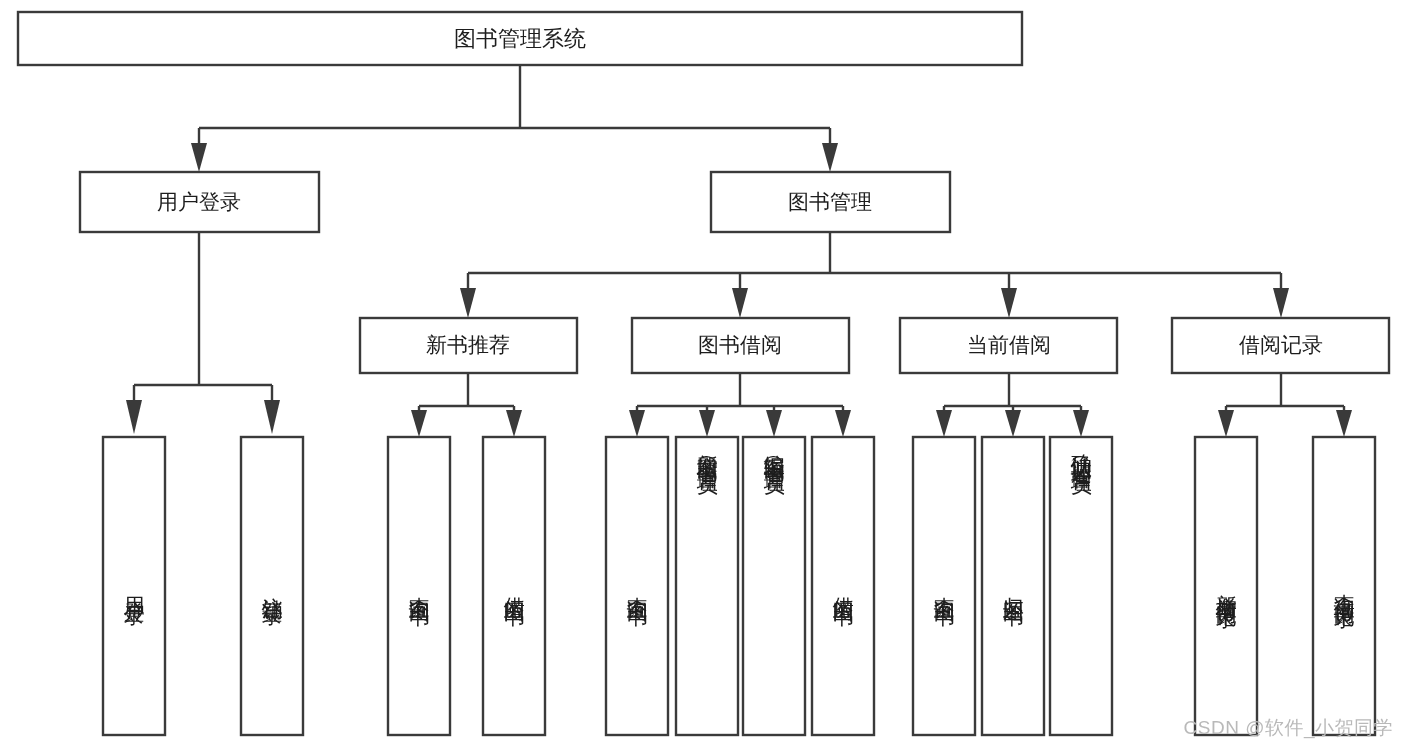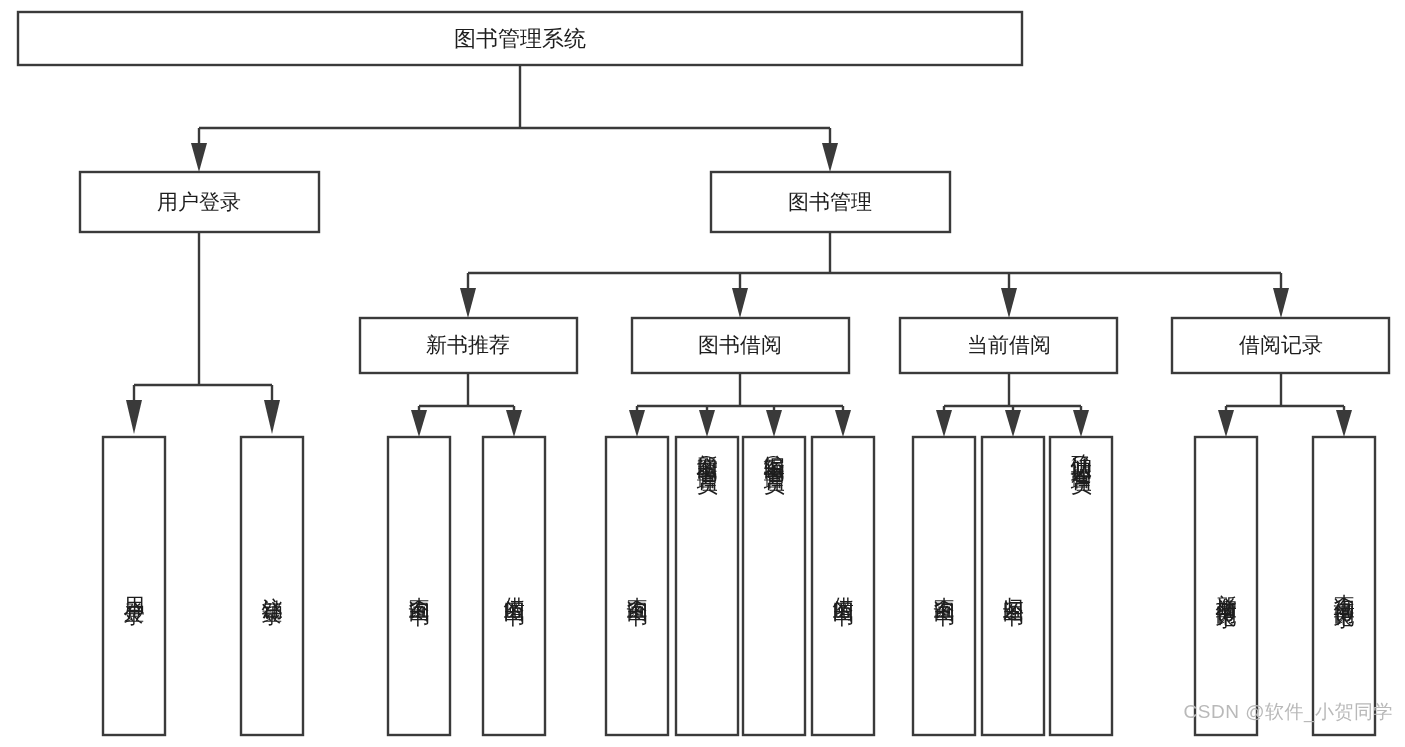--- a/index.html
+++ b/index.html
@@ -63,21 +63,21 @@
     font-family: "Liberation Sans", "DejaVu Sans", sans-serif;
     font-size: 21px;
     line-height: 1.06;
     letter-spacing: 3px;
     color: #1d1d1d;
     white-space: nowrap;
   }
   .watermark {
     position: absolute;
     right: 12px;
-    bottom: 22px;
+    bottom: 6px;
     font-family: "Liberation Sans", "DejaVu Sans", sans-serif;
     font-size: 19px;
     color: #b9b9b9;
     letter-spacing: 0.5px;
     white-space: nowrap;
     pointer-events: none;
   }
 </style>
 </head>
 <body>

